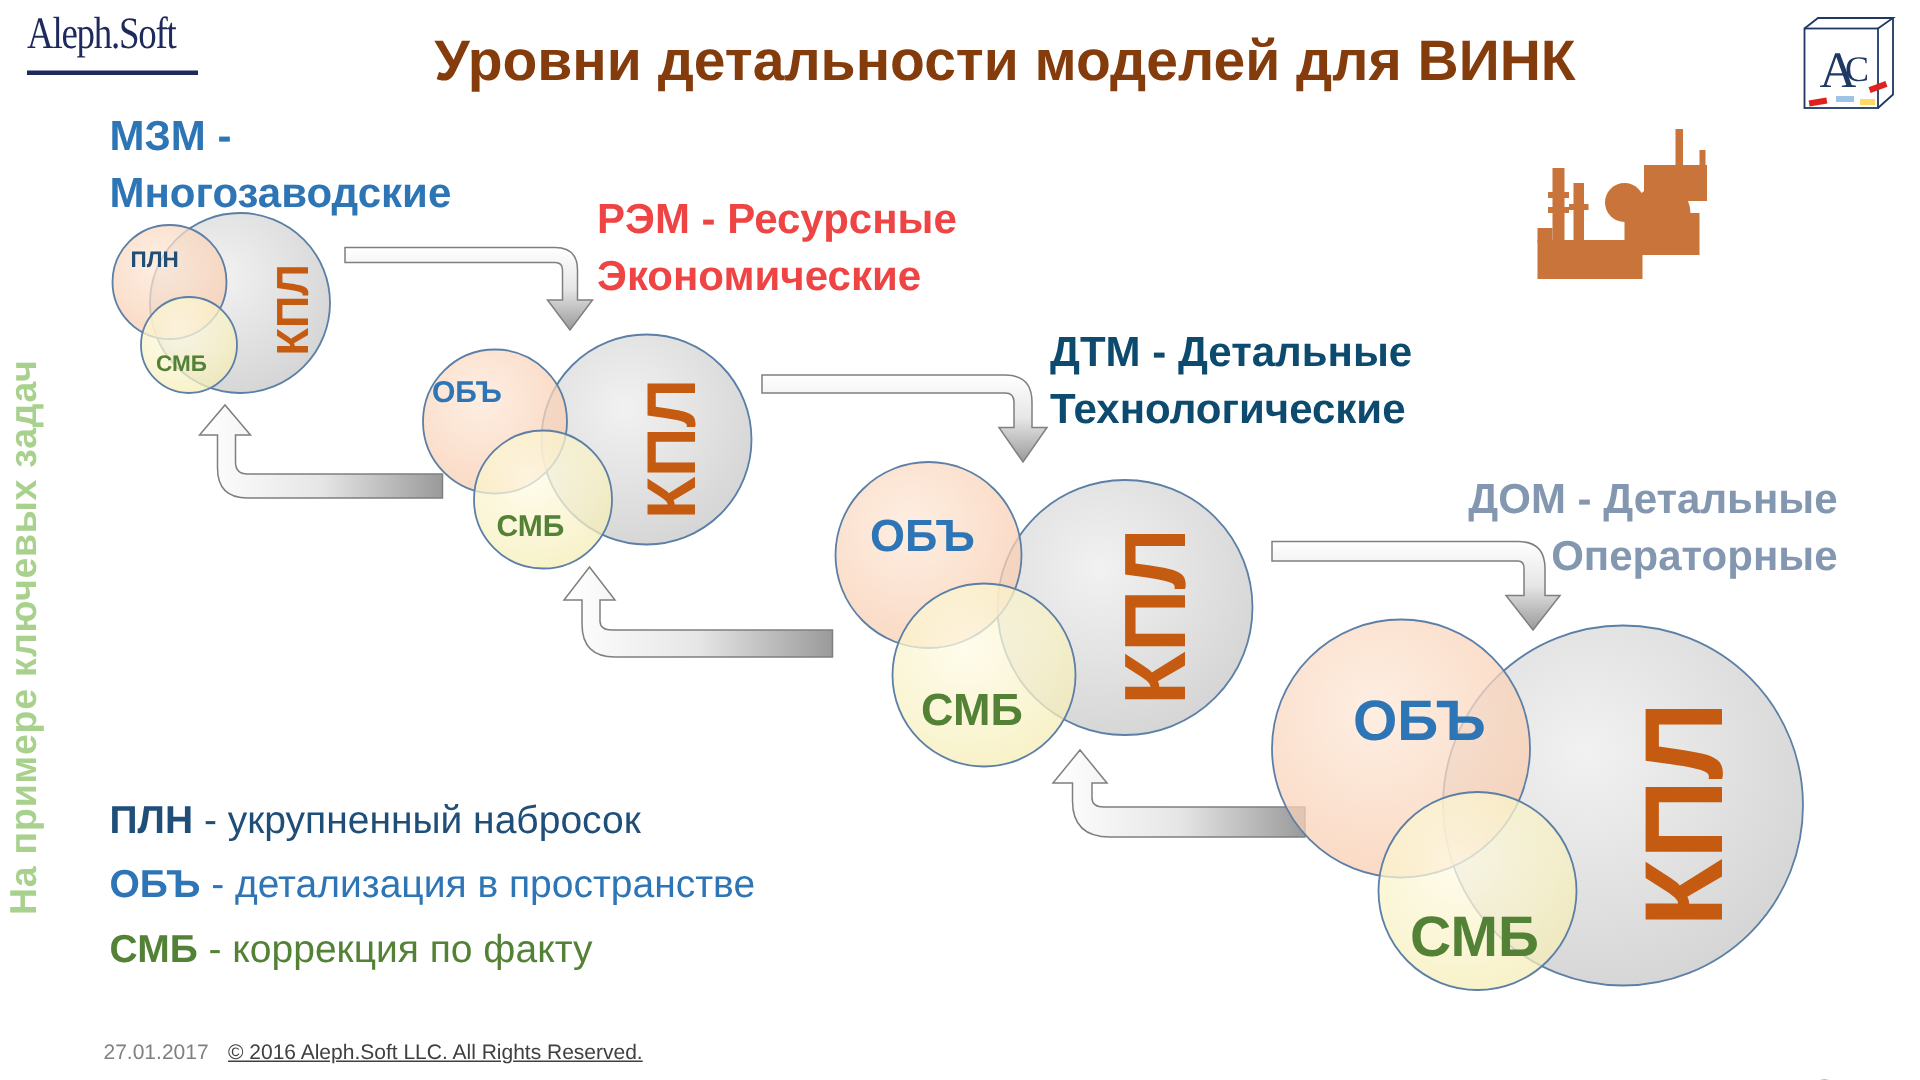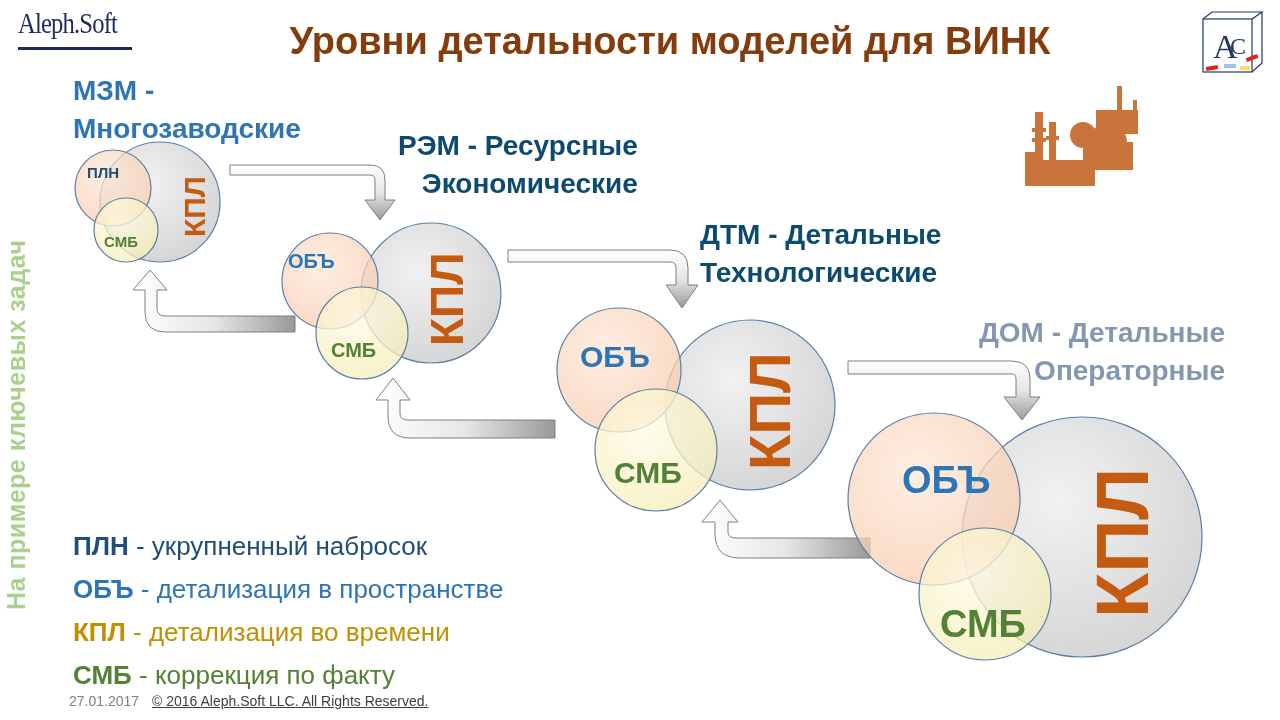--- a/index.html
+++ b/index.html
@@ -5,21 +5,21 @@
   html, body { margin:0; padding:0; }
   body { width:1280px; height:720px; position:relative; background:#ffffff; overflow:hidden;
          font-family:"Liberation Sans", sans-serif; }
   .abs { position:absolute; }
   .logo-text { left:18px; top:6px; font-family:"Liberation Serif", serif; font-size:30px; color:#1f2a5c;
                letter-spacing:-1px; transform:scaleX(0.82); transform-origin:left top; font-weight:normal; }
   .logo-underline { left:18px; top:47px; width:114px; height:3px; background:#1f2a5c; }
   .title { left:0; width:1340px; top:20px; text-align:center; font-size:38px; font-weight:bold; color:#843c0c; }
   .level-label { font-weight:bold; font-size:28px; line-height:38px; }
   .mzm { left:73px; top:72px; color:#2e75b6; }
-  .rem { left:398px; top:127px; color:#0c4a6e; text-align:right; }
+  .rem { left:398px; top:127px; color:#ef4444; text-align:left; }
   .dtm { left:700px; top:216px; color:#0c4a6e; text-align:left; }
   .dom { left:975px; top:314px; color:#8497b0; text-align:right; width:250px; }
   .vertical { left:2px; top:610px; transform:rotate(-90deg); transform-origin:left top; white-space:nowrap;
               font-size:25px; font-weight:bold; color:#a9d18e; letter-spacing:0.5px; }
   .legend { left:73px; top:486px; font-size:26px; line-height:43px;margin-top:39px; }
   .legend .k { font-weight:bold; }
   .footer-date { left:45px; top:693px; font-size:14px; color:#808080;margin-left:24px; }
   .footer-copy { left:152px; top:693px; font-size:14px; color:#404040;text-decoration:underline; }
   .page-num { left:1186px; top:713px; font-size:34px; font-weight:bold; color:#767171;font-style:italic; }
   svg.diagram { position:absolute; left:0; top:0; }
@@ -164,23 +164,20 @@
 
 <div class="abs vertical">На примере ключевых задач</div>
 
 <div class="abs legend">
   <div style="color:#1f4e79">
     <span class="k">ПЛН</span><span> - укрупненный набросок</span>
   </div>
   <div style="color:#2e75b6">
     <span class="k">ОБЪ</span><span> - детализация в пространстве</span>
   </div>
-  <div style="color:#bf9000">
-    <span class="k">КПЛ</span><span> - детализация во времени</span>
-  </div>
   <div style="color:#538135">
     <span class="k">СМБ</span><span> - коррекция по факту</span>
   </div>
 </div>
 
 <div class="abs footer-date">27.01.2017</div>
 <div class="abs footer-copy">© 2016 Aleph.Soft LLC. All Rights Reserved.</div>
 <div class="abs page-num">12</div>
 
 </body></html>

